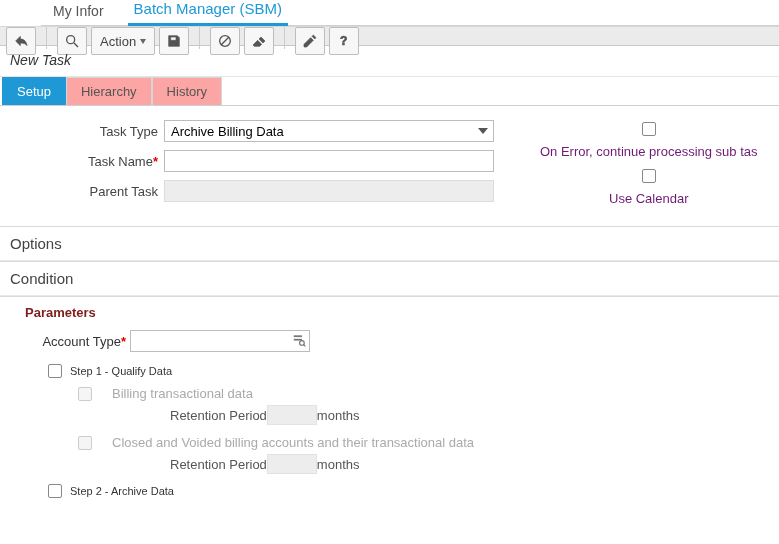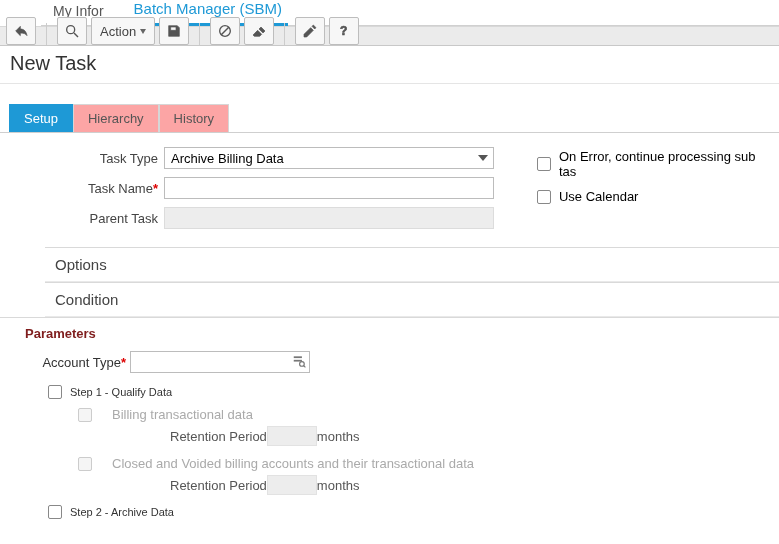--- a/index.html
+++ b/index.html
@@ -29,21 +29,21 @@
   }
   .top-tab.active {
     color: #1e99d6;
     border-bottom: 3px solid #1e99d6;
     margin-bottom: -1px;
     font-size: 15px;
   }
   
   .toolbar {
     display: flex;
-    align-items: flex-end;
+    align-items: flex-start;
     background: #ebebeb;
     border-top: 1px solid #d8d8d8;
     border-bottom: 1px solid #c8c8c8;
     height: 20px;
     padding: 0 6px;
     gap: 4px;
   }
   .tb-btn {
     width: 30px;
     height: 28px;
@@ -76,32 +76,32 @@
     gap: 4px;
   }
   .tri-down {
     width: 0; height: 0;
     border-left: 3px solid transparent;
     border-right: 3px solid transparent;
     border-top: 5px solid #666;
   }
   
   .page-title {
-    font-size: 20px;
+    font-size: 14px;
     color: #333;
     padding: 6px 10px 8px 10px;
     border-bottom: 1px solid #e5e5e5;
+    font-style: italic;
   }
   
   .sub-tabs {
     display: flex;
     align-items: flex-end;
-    margin-top: 20px;
     border-bottom: 1px solid #cfcfcf;
-    padding-left: 9px;
+    padding-left: 2px;
   }
   .sub-tab {
     padding: 6px 14px;
     font-size: 13px;
     color: #555;
     background: #fca5a5;
     border: 1px solid #d6d6d6;
     border-bottom: none;
     cursor: pointer;
     margin-right: 0;
@@ -162,38 +162,38 @@
     height: 22px;
     background: #ededed;
     border: 1px solid #dcdcdc;
   }
   .chk-row {
     display: flex;
     align-items: center;
     gap: 8px;
     margin-bottom: 10px;
     font-size: 13px;
-    color: #000000;
+    color: #701a75;
+    flex-direction: column;
   }
   .chk {
     width: 14px; height: 14px;
     border: 1.5px solid #888;
     border-radius: 2px;
     background: #fff;
     flex-shrink: 0;
   }
   .chk.disabled { border-color: #ccc; background: #f5f5f5; }
   
   .section-hdr {
     font-size: 15px;
     color: #444;
     padding: 8px 10px;
     border-top: 1px solid #d9d9d9;
     border-bottom: 1px solid #e9e9e9;
-    margin-left: 45px;
   }
   .params-hdr {
     font-size: 13px;
     font-weight: bold;
     color: #7f1d1d;
     padding: 8px 10px 10px 25px;
     border-top: 1px solid #d9d9d9;
   }
   .params-body { padding: 0 10px 10px 10px; }
   .acct-row { display: flex; align-items: center; margin-bottom: 12px; }

